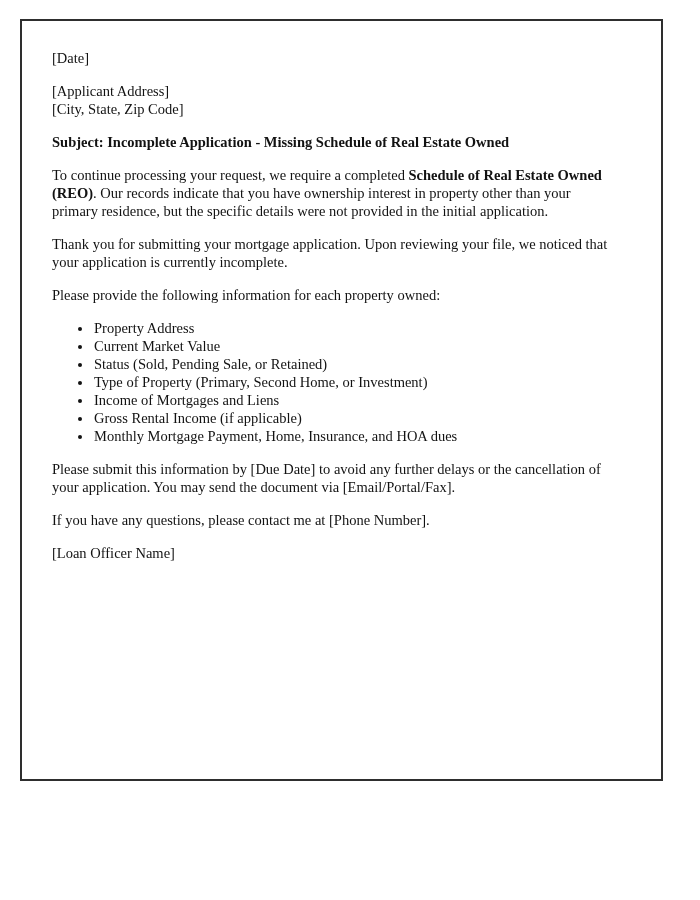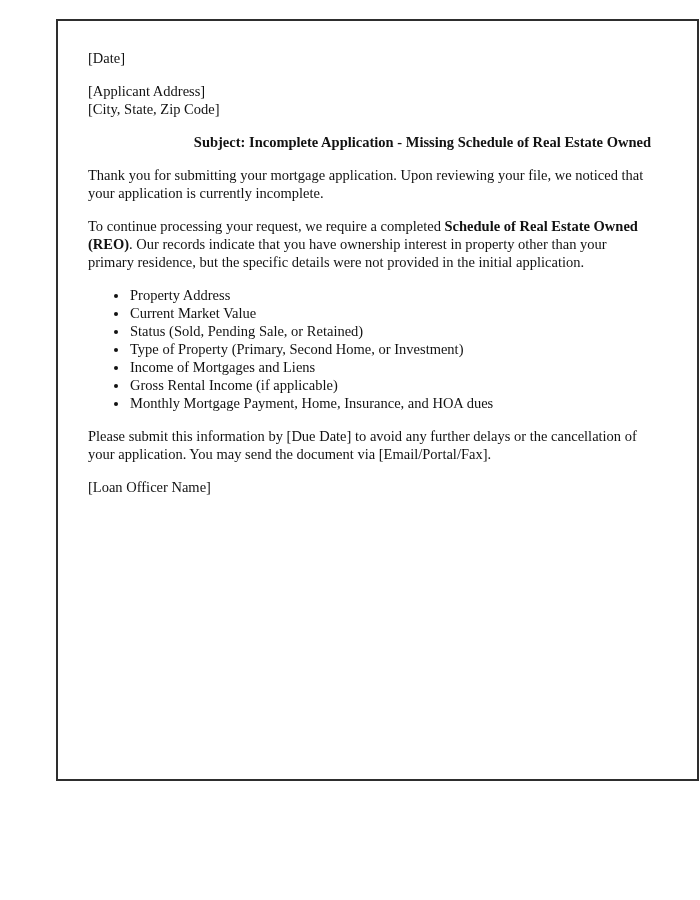--- a/index.html
+++ b/index.html
@@ -21,34 +21,32 @@
     width: 643px;
     height: 762px;
     box-sizing: border-box;
     border: 2px solid #2e2e2e;
     background: #ffffff;
     padding: 28px 46px 20px 30px;
     font-family: "Liberation Serif", "DejaVu Serif", serif;
     font-size: 14.5px;
     line-height: 18px;
     color: #121212;
-    margin-left: 36px;
   }
   .letter .block {
     margin: 15px 0;
   }
   .letter .block:first-child {
     margin-top: 0;
   }
   .line {
     line-height: 18px;
   }
   .subject {
     font-weight: bold;
-    text-align: right;
   }
   .inline-bold {
     font-weight: bold;
   }
   ul.reo-list {
     margin: 15px 0;
     padding-left: 41px;
   }
   ul.reo-list li {
     line-height: 18px;
@@ -66,37 +64,39 @@
     </div>
 
     <div class="block">
       <div class="line">[Applicant Address]</div>
       <div class="line">[City, State, Zip Code]</div>
     </div>
 
     <div class="block subject">Subject: Incomplete Application - Missing Schedule of Real Estate Owned</div>
 
 
+    <div class="block"><span>To continue processing your request, we require a completed </span><span class="inline-bold">Schedule of Real Estate Owned (REO)</span><span>. Our records indicate that you have ownership interest in property other than your primary residence, but the specific details were not provided in the initial application.</span></div>
+
     <div class="block">Thank you for submitting your mortgage application. Upon reviewing your file, we noticed that your application is currently incomplete.</div>
 
-    <div class="block"><span>To continue processing your request, we require a completed </span><span class="inline-bold">Schedule of Real Estate Owned (REO)</span><span>. Our records indicate that you have ownership interest in property other than your primary residence, but the specific details were not provided in the initial application.</span></div>
-
+    <div class="block">Please provide the following information for each property owned:</div>
 
     <ul class="reo-list">
       <li>Property Address</li>
       <li>Current Market Value</li>
       <li>Status (Sold, Pending Sale, or Retained)</li>
       <li>Type of Property (Primary, Second Home, or Investment)</li>
       <li>Income of Mortgages and Liens</li>
       <li>Gross Rental Income (if applicable)</li>
       <li>Monthly Mortgage Payment, Home, Insurance, and HOA dues</li>
     </ul>
 
     <div class="block">Please submit this information by [Due Date] to avoid any further delays or the cancellation of your application. You may send the document via [Email/Portal/Fax].</div>
 
+    <div class="block">If you have any questions, please contact me at [Phone Number].</div>
 
 
     <div class="block">
       <div class="line">[Loan Officer Name]</div>
     </div>
 
   </div>
 </div>
 
 </body></html>

